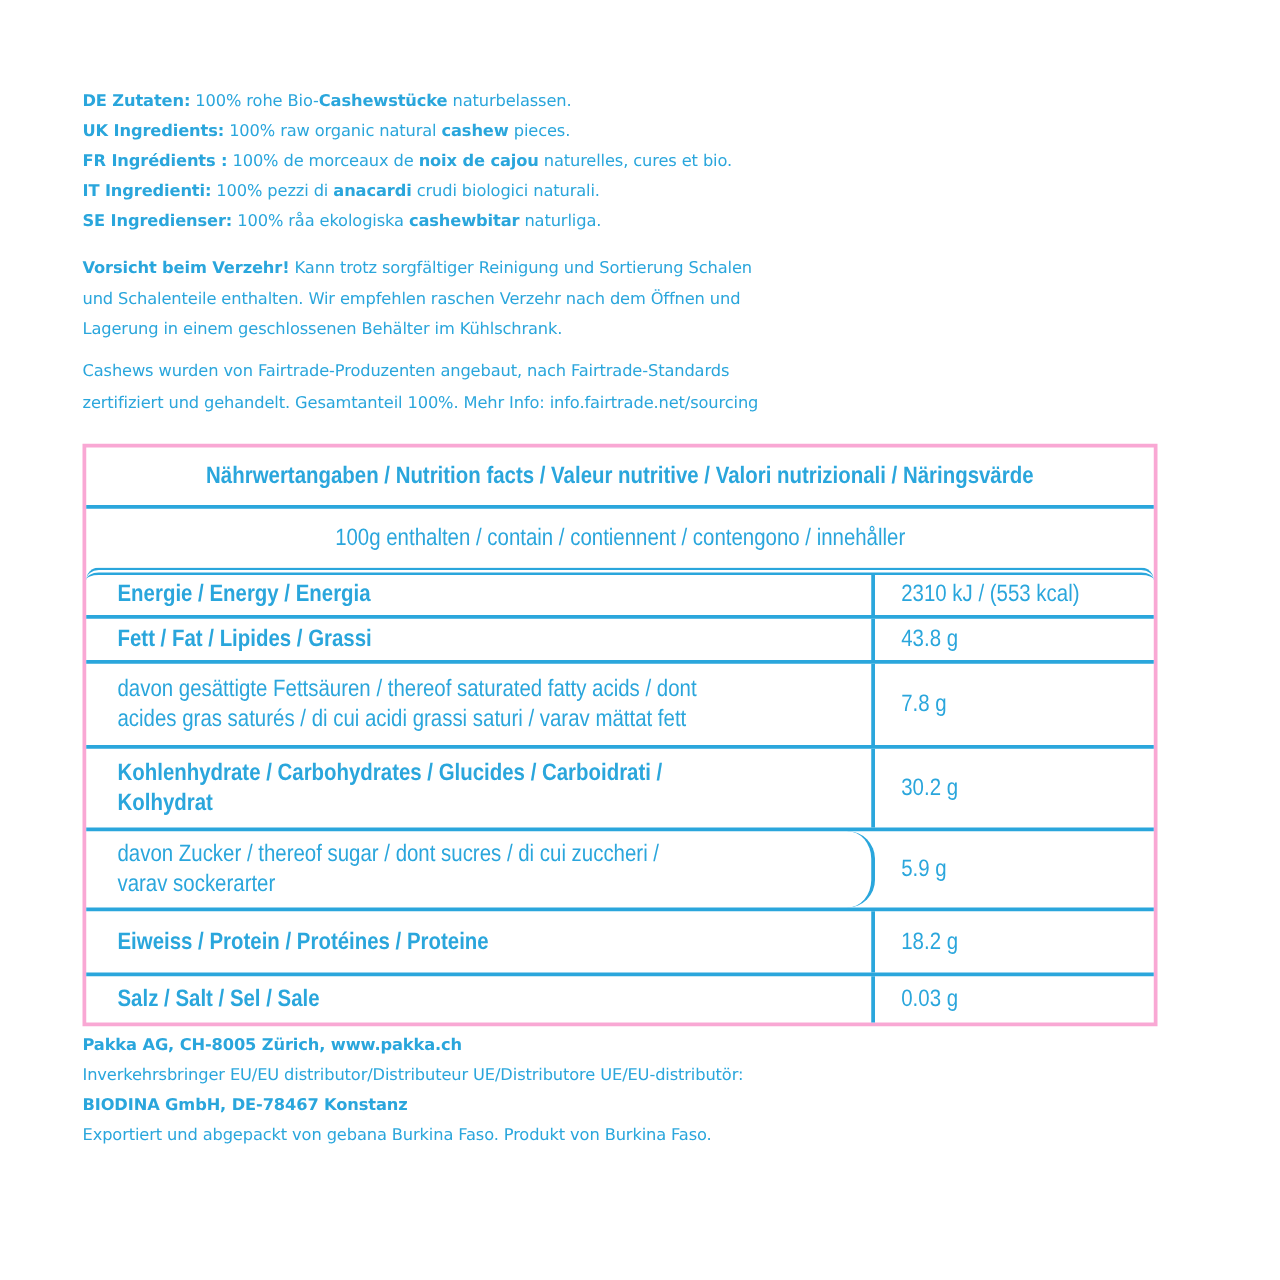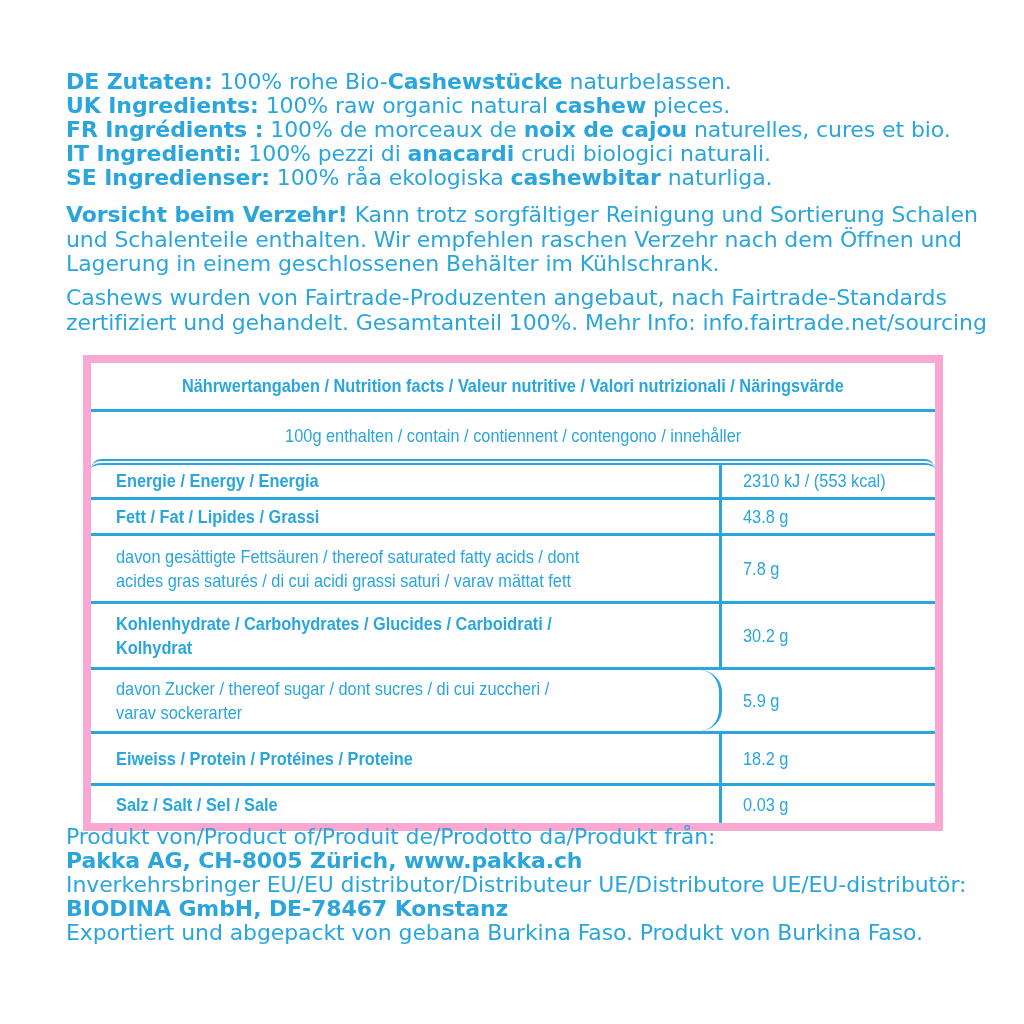--- a/index.html
+++ b/index.html
@@ -1,29 +1,29 @@
 <!DOCTYPE html>
 <html><head>
 <meta charset="utf-8">
 <style>
   html, body { margin: 0; padding: 0; background: #ffffff; }
   body { width: 1024px; height: 1024px; position: relative; overflow: hidden; color: #2aa6dc; }
   .sans { font-family: "DejaVu Sans", sans-serif; }
   .block { position: absolute; left: 66px; }
-  .line { font-size: 22px; line-height: 24px; white-space: nowrap; letter-spacing: -0.1px; }
+  .line { font-size: 13px; line-height: 24px; white-space: nowrap; letter-spacing: -0.1px; }
   b { font-weight: bold; }
   #ingredients { top: 70px; }
   #warning { top: 203px; }
   #fairtrade { top: 286px; }
   #footer { top: 825px; }
   .line.tight { line-height: 24.5px; }
 
   #nutri-table {
     position: absolute; left: 66px; top: 355px; width: 860px;
-    border: 8px solid #f9a8d4; box-sizing: border-box; margin-left: 17px;
+    border: 3px solid #f9a8d4; box-sizing: border-box;
   }
   .t-row { display: flex; border-top: 3px solid #2aa6dc; box-sizing: border-box; }
   .t-row:first-child { border-top: none; }
   .t-full { width: 100%; text-align: center; display: flex; align-items: center; justify-content: center; }
   .t-label { width: 631px; border-right: 3px solid #2aa6dc; padding: 0 0 0 25px; box-sizing: border-box; display: flex; align-items: center; }
   .t-value { flex: 1; padding-left: 21px; display: flex; align-items: center; box-sizing: border-box; }
   .t-text { font-family: "Liberation Sans", sans-serif; font-size: 19px; line-height: 24px; transform: scaleX(0.86); transform-origin: left center; white-space: nowrap; }
   .t-full .t-text { transform-origin: center center; }
   .t-bold { font-weight: bold; }
   .t-double { border-top: 6px double #2aa6dc; }
@@ -116,18 +116,17 @@
     <div class="t-label">
         <span class="t-text t-bold">Salz / Salt / Sel / Sale</span>
       </div>
     <div class="t-value">
         <span class="t-text">0.03 g</span>
       </div>
   </div>
 </div>
 
 <div id="footer" class="block sans">
-  <div class="line">Produkt von/Product of/Produit de/Prodotto da/Produkt från:</div>
   <div class="line"><b>Pakka AG, CH-8005 Zürich, www.pakka.ch</b></div>
   <div class="line">Inverkehrsbringer EU/EU distributor/Distributeur UE/Distributore UE/EU-distributör:</div>
   <div class="line"><b>BIODINA GmbH, DE-78467 Konstanz</b></div>
   <div class="line">Exportiert und abgepackt von gebana Burkina Faso. Produkt von Burkina Faso.</div>
 </div>
 
 </body></html>

